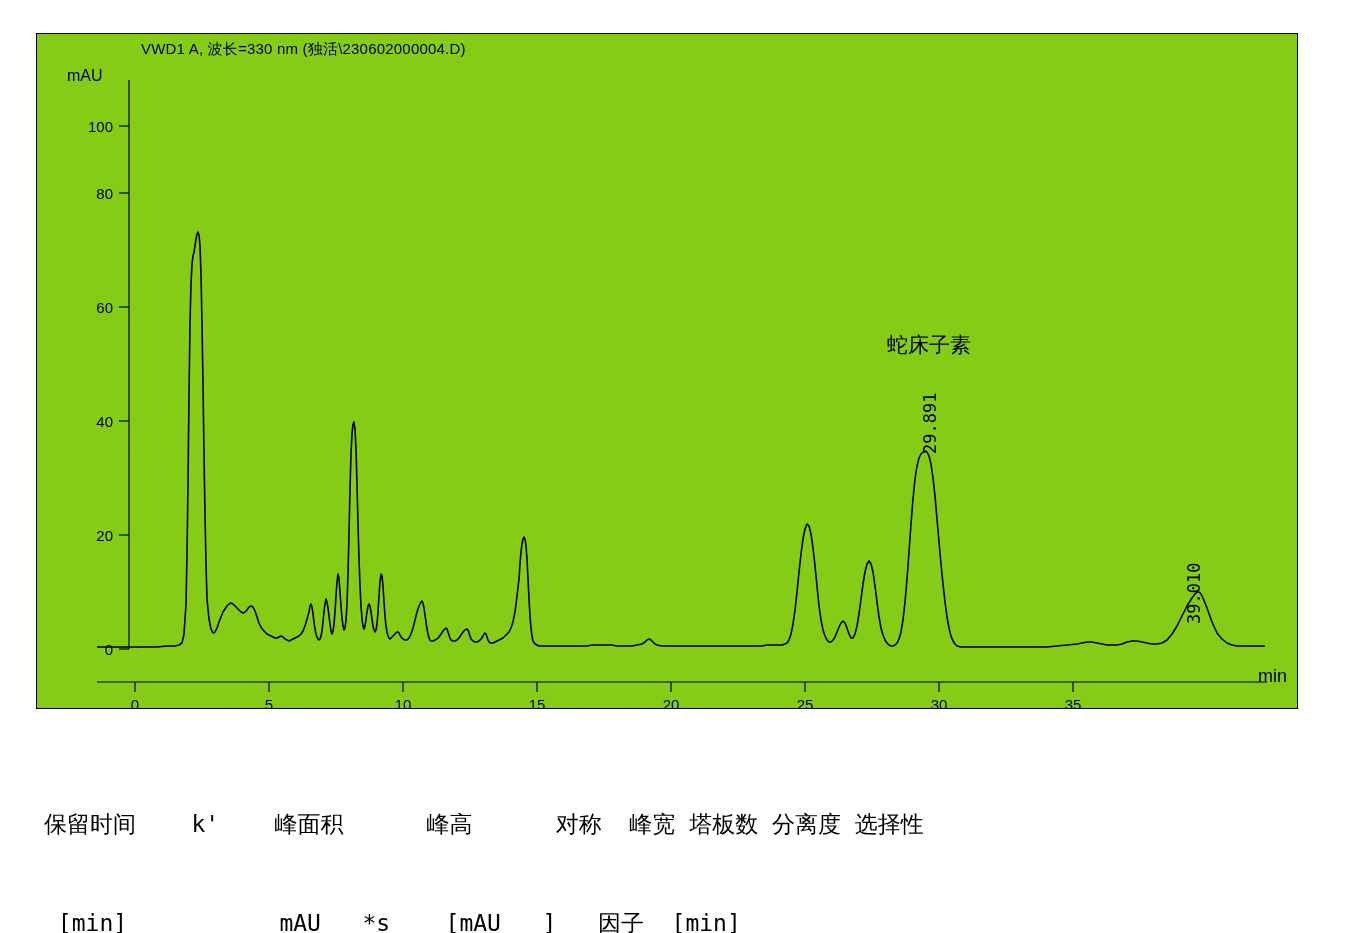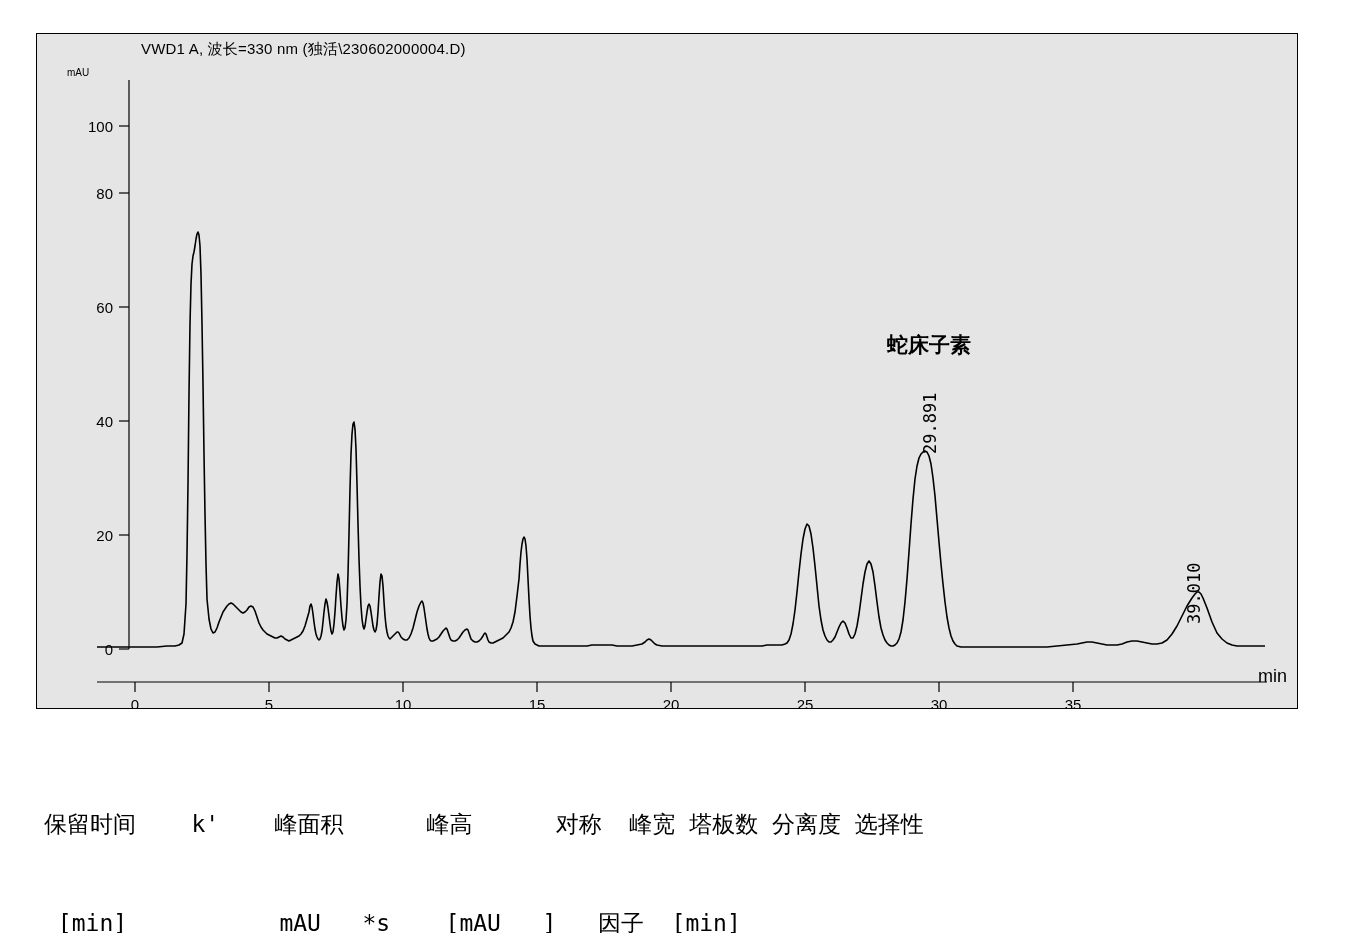--- a/index.html
+++ b/index.html
@@ -18,38 +18,38 @@
 
   
   #chart-panel {
     position: absolute;
     left: 36px;
     top: 33px;
     width: 1262px;
     height: 676px;
     border: 1px solid #000000;
     box-sizing: border-box;
-    background: #e5e5e5;
+    background: #84cc16;
   }
 
   #chart-header {
     position: absolute;
     left: 104px;
     top: 6px;
     font-size: 15px;
     letter-spacing: 0.2px;
     white-space: nowrap;
     font-family: "Liberation Sans", sans-serif;
   }
 
   #y-axis-unit {
     position: absolute;
     left: 30px;
     top: 33px;
-    font-size: 10px;
+    font-size: 16px;
     font-family: "Liberation Sans", sans-serif;
   }
 
   #x-axis-unit {
     position: absolute;
     right: 10px;
     bottom: 21px;
     font-size: 18px;
     font-family: "Liberation Sans", sans-serif;
   }
@@ -61,21 +61,21 @@
     width: 1262px;
     height: 674px;
   }
 
   .annot {
     position: absolute;
     font-family: "DejaVu Sans", sans-serif;
     font-size: 21px;
     white-space: nowrap;
   }
-  #annot-osthole { left: 850px; top: 297px; font-weight: bold; }
+  #annot-osthole { left: 850px; top: 297px; }
   #annot-columbianadin { left: 965px; top: 459px; }
 
   
   #results {
     position: absolute;
     left: 44px;
     top: 742px;
     width: 1270px;
     font-family: "DejaVu Sans Mono", "Liberation Mono", monospace;
     font-size: 23px;

